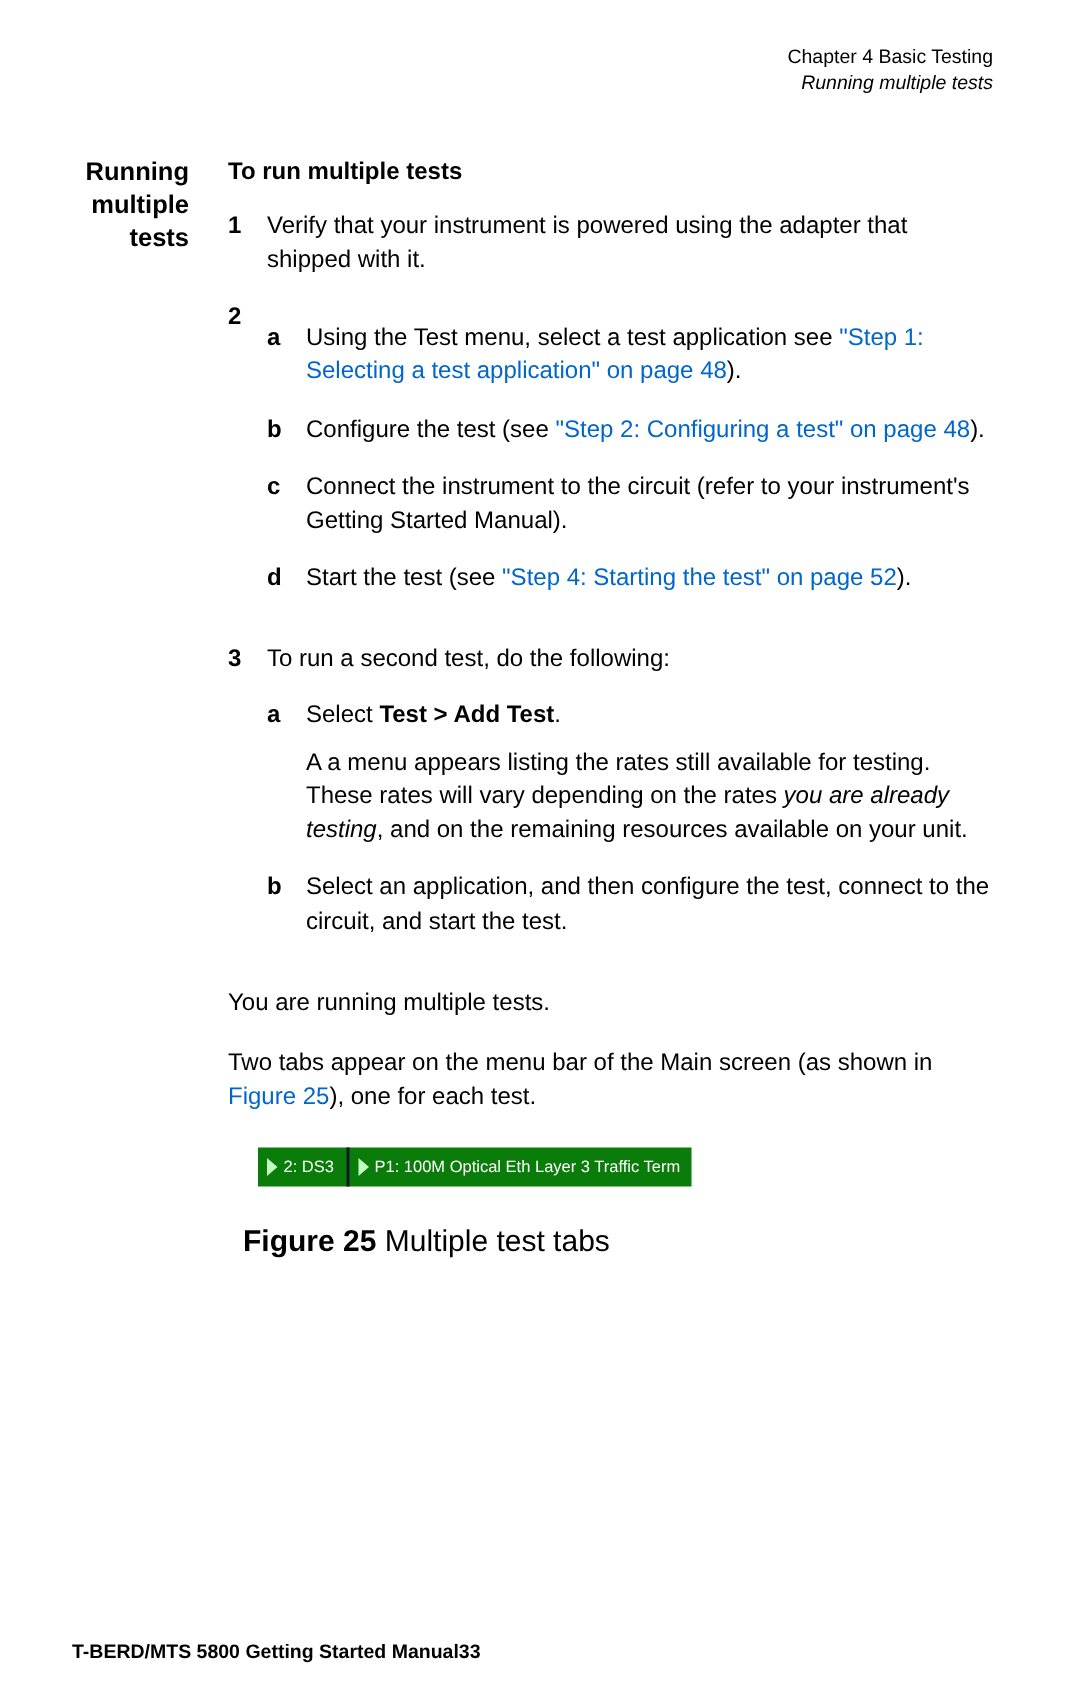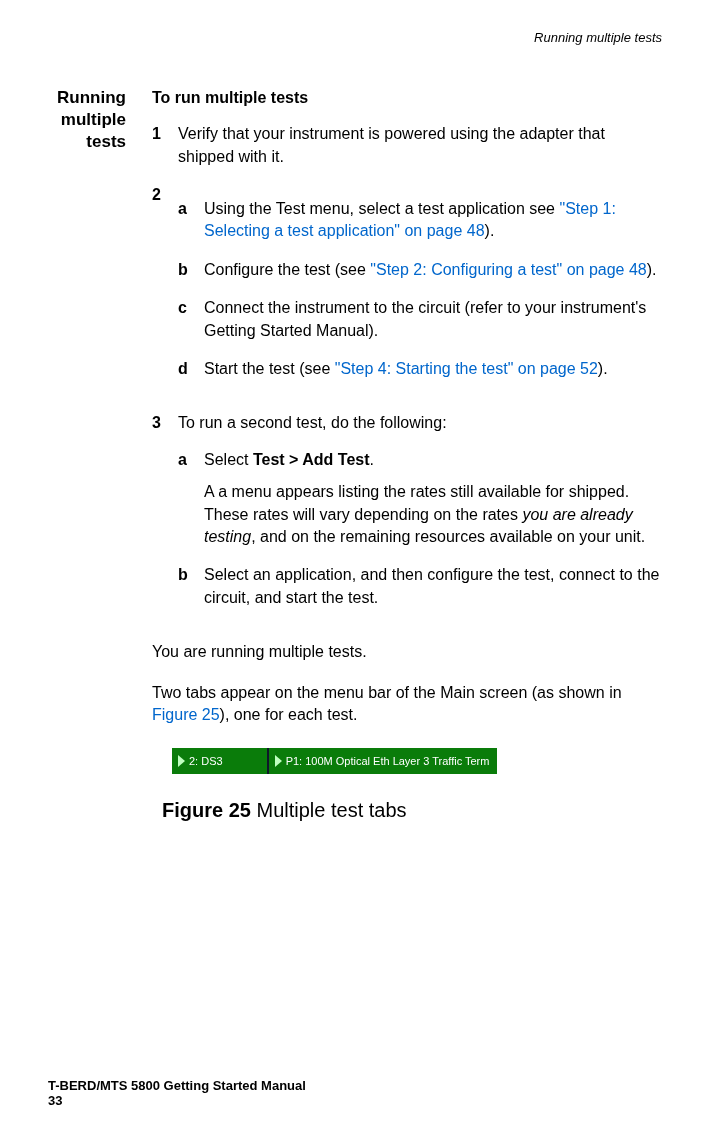--- a/index.html
+++ b/index.html
@@ -98,21 +98,20 @@
     }
     .tabs-fig {
       margin-top: 22px;
       margin-bottom: 22px;
       margin-left: 20px;
     }
     .tab-bar {
       display: inline-flex;
       background: #0a7c0a;
       height: 26px;
-      gap: 36px;
     }
     .tab-item {
       display: flex;
       align-items: center;
       color: white;
       font-size: 11px;
       padding: 0 8px 0 4px;
       position: relative;
       border-left: 2px solid #0f172a;
     }
@@ -136,27 +135,27 @@
       font-weight: bold;
     }
     .footer {
       position: absolute;
       bottom: 30px;
       left: 48px;
       right: 48px;
       display: flex;
       font-size: 13px;
       font-weight: bold;
-      flex-direction: column;
     }
   </style>
 </head>
 <body>
 
 <div class="header-right">
+  <span class="header-chapter">Chapter 4  Basic Testing</span>
   <span class="header-section">Running multiple tests</span>
 </div>
 
 <div class="content-wrap">
   <div class="section-title">Running multiple tests</div>
 
   <div class="main-content">
     <div class="subtitle">To run multiple tests</div>
 
     <div class="numbered-item">
@@ -203,21 +202,21 @@
       <div class="num-label">3</div>
       <div class="num-content">
         <span>To run a second test, do the following:</span>
         <div class="lettered-list">
 
           <div class="lettered-item">
             <div class="letter-label">a</div>
             <div class="letter-content">
               <span>Select </span><span class="bold">Test &gt; Add Test</span><span>.</span>
               <div class="para-spacing">
-                <span>A a menu appears listing the rates still available for shipped. These rates will vary depending on the rates </span><span class="italic">you are already testing</span><span>, and on the remaining resources available on your unit.</span>
+                <span>A a menu appears listing the rates still available for testing. These rates will vary depending on the rates </span><span class="italic">you are already testing</span><span>, and on the remaining resources available on your unit.</span>
               </div>
             </div>
           </div>
 
           <div class="lettered-item">
             <div class="letter-label">b</div>
             <div class="letter-content">Select an application, and then configure the test, connect to the circuit, and start the test.</div>
           </div>
 
         </div>

